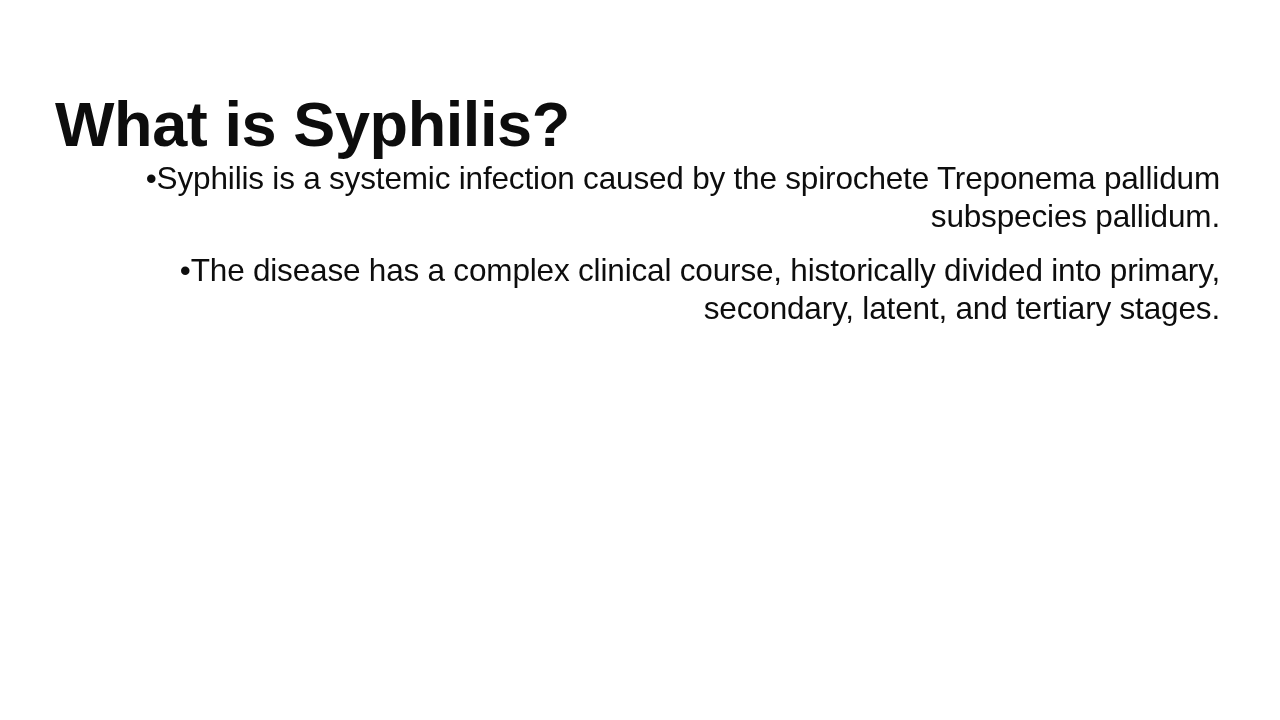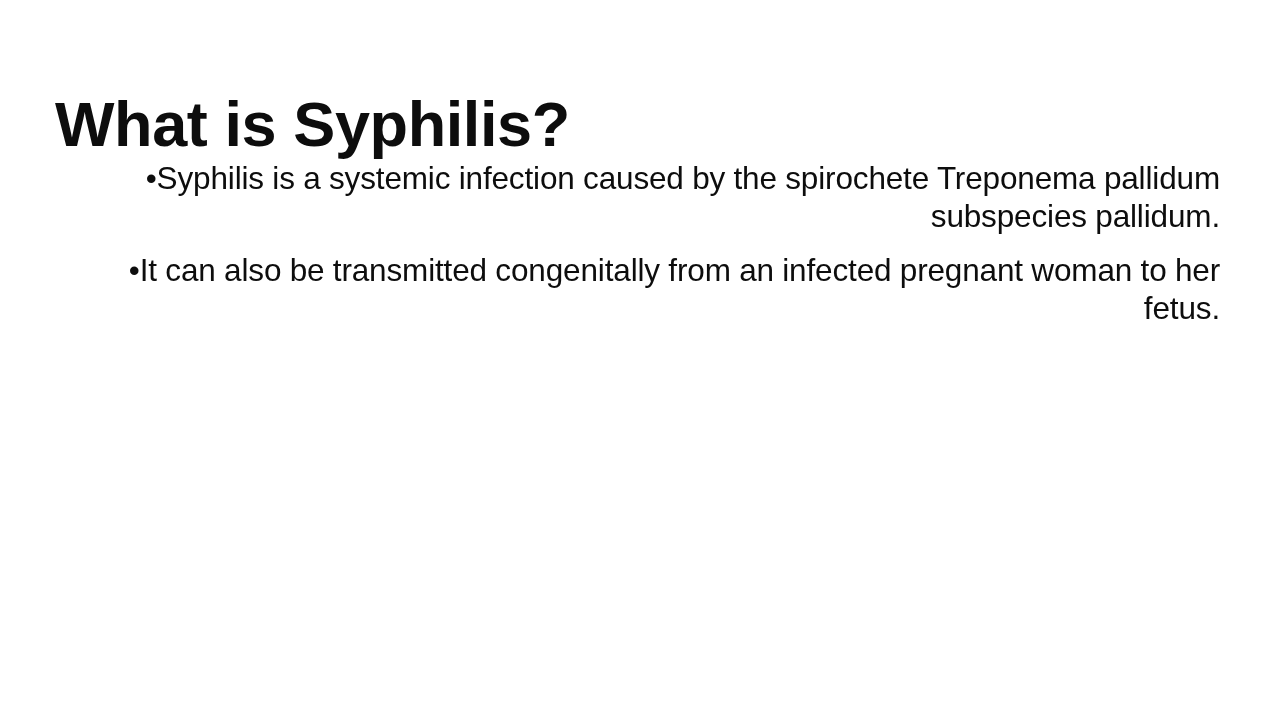--- a/index.html
+++ b/index.html
@@ -61,18 +61,18 @@
 
 <div class="slide">
 
   <h1 class="slide-title">What is Syphilis?</h1>
 
   <div class="body-block">
 
     <p class="bullet-item"><span class="bullet-mark">•</span><span>Syphilis is a systemic infection caused by the spirochete Treponema pallidum subspecies pallidum.</span></p>
 
 
-    <p class="bullet-item"><span class="bullet-mark">•</span><span>It can also be transmitted congenitally from an infected pregnant woman to her fetus.</span></p>
 
+    <p class="bullet-item"><span class="bullet-mark">•</span><span>The disease has a complex clinical course, historically divided into primary, secondary, latent, and tertiary stages.</span></p>
 
   </div>
 
 </div>
 
 </body></html>

